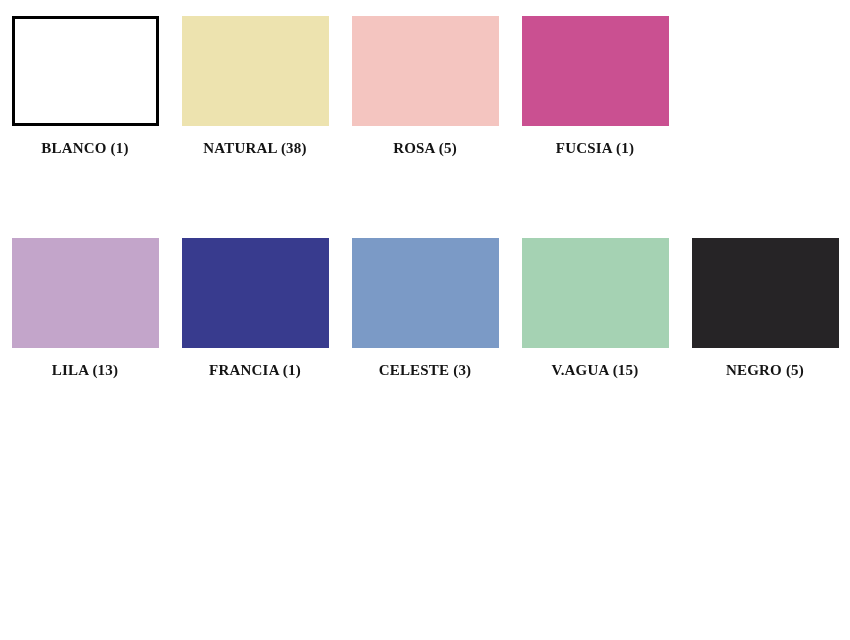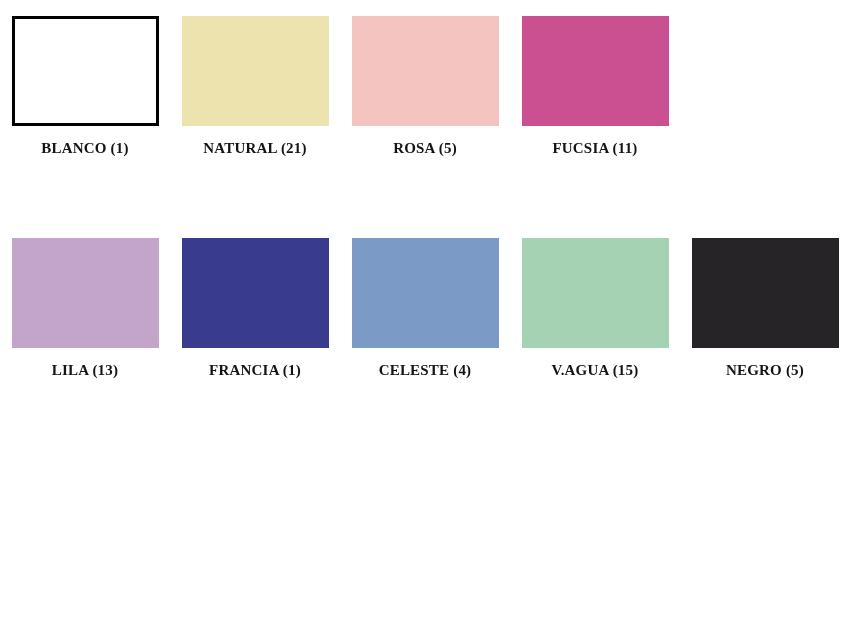--- a/index.html
+++ b/index.html
@@ -68,44 +68,44 @@
 
 <div class="sheet">
 
   <div class="grid-row row-one">
     <div class="swatch-cell">
       <div class="swatch-chip bordered" style="background-color: rgb(255, 255, 255); border: 3px solid rgb(0, 0, 0);"></div>
       <div class="swatch-label">BLANCO (1)</div>
     </div>
     <div class="swatch-cell">
       <div class="swatch-chip" style="background-color: rgb(237, 227, 175);"></div>
-      <div class="swatch-label">NATURAL (21)</div>
+      <div class="swatch-label">NATURAL (38)</div>
     </div>
     <div class="swatch-cell">
       <div class="swatch-chip" style="background-color: rgb(244, 197, 192);"></div>
       <div class="swatch-label">ROSA (5)</div>
     </div>
     <div class="swatch-cell">
       <div class="swatch-chip" style="background-color: rgb(202, 80, 145);"></div>
-      <div class="swatch-label">FUCSIA (11)</div>
+      <div class="swatch-label">FUCSIA (1)</div>
     </div>
   </div>
 
   <div class="grid-row row-two">
     <div class="swatch-cell">
       <div class="swatch-chip" style="background-color: rgb(195, 165, 202);"></div>
       <div class="swatch-label">LILA (13)</div>
     </div>
     <div class="swatch-cell">
       <div class="swatch-chip" style="background-color: rgb(56, 59, 142);"></div>
       <div class="swatch-label">FRANCIA (1)</div>
     </div>
     <div class="swatch-cell">
       <div class="swatch-chip" style="background-color: rgb(123, 154, 198);"></div>
-      <div class="swatch-label">CELESTE (4)</div>
+      <div class="swatch-label">CELESTE (3)</div>
     </div>
     <div class="swatch-cell">
       <div class="swatch-chip" style="background-color: rgb(165, 210, 179);"></div>
       <div class="swatch-label">V.AGUA (15)</div>
     </div>
     <div class="swatch-cell">
       <div class="swatch-chip" style="background-color: rgb(38, 36, 38);"></div>
       <div class="swatch-label">NEGRO (5)</div>
     </div>
   </div>

